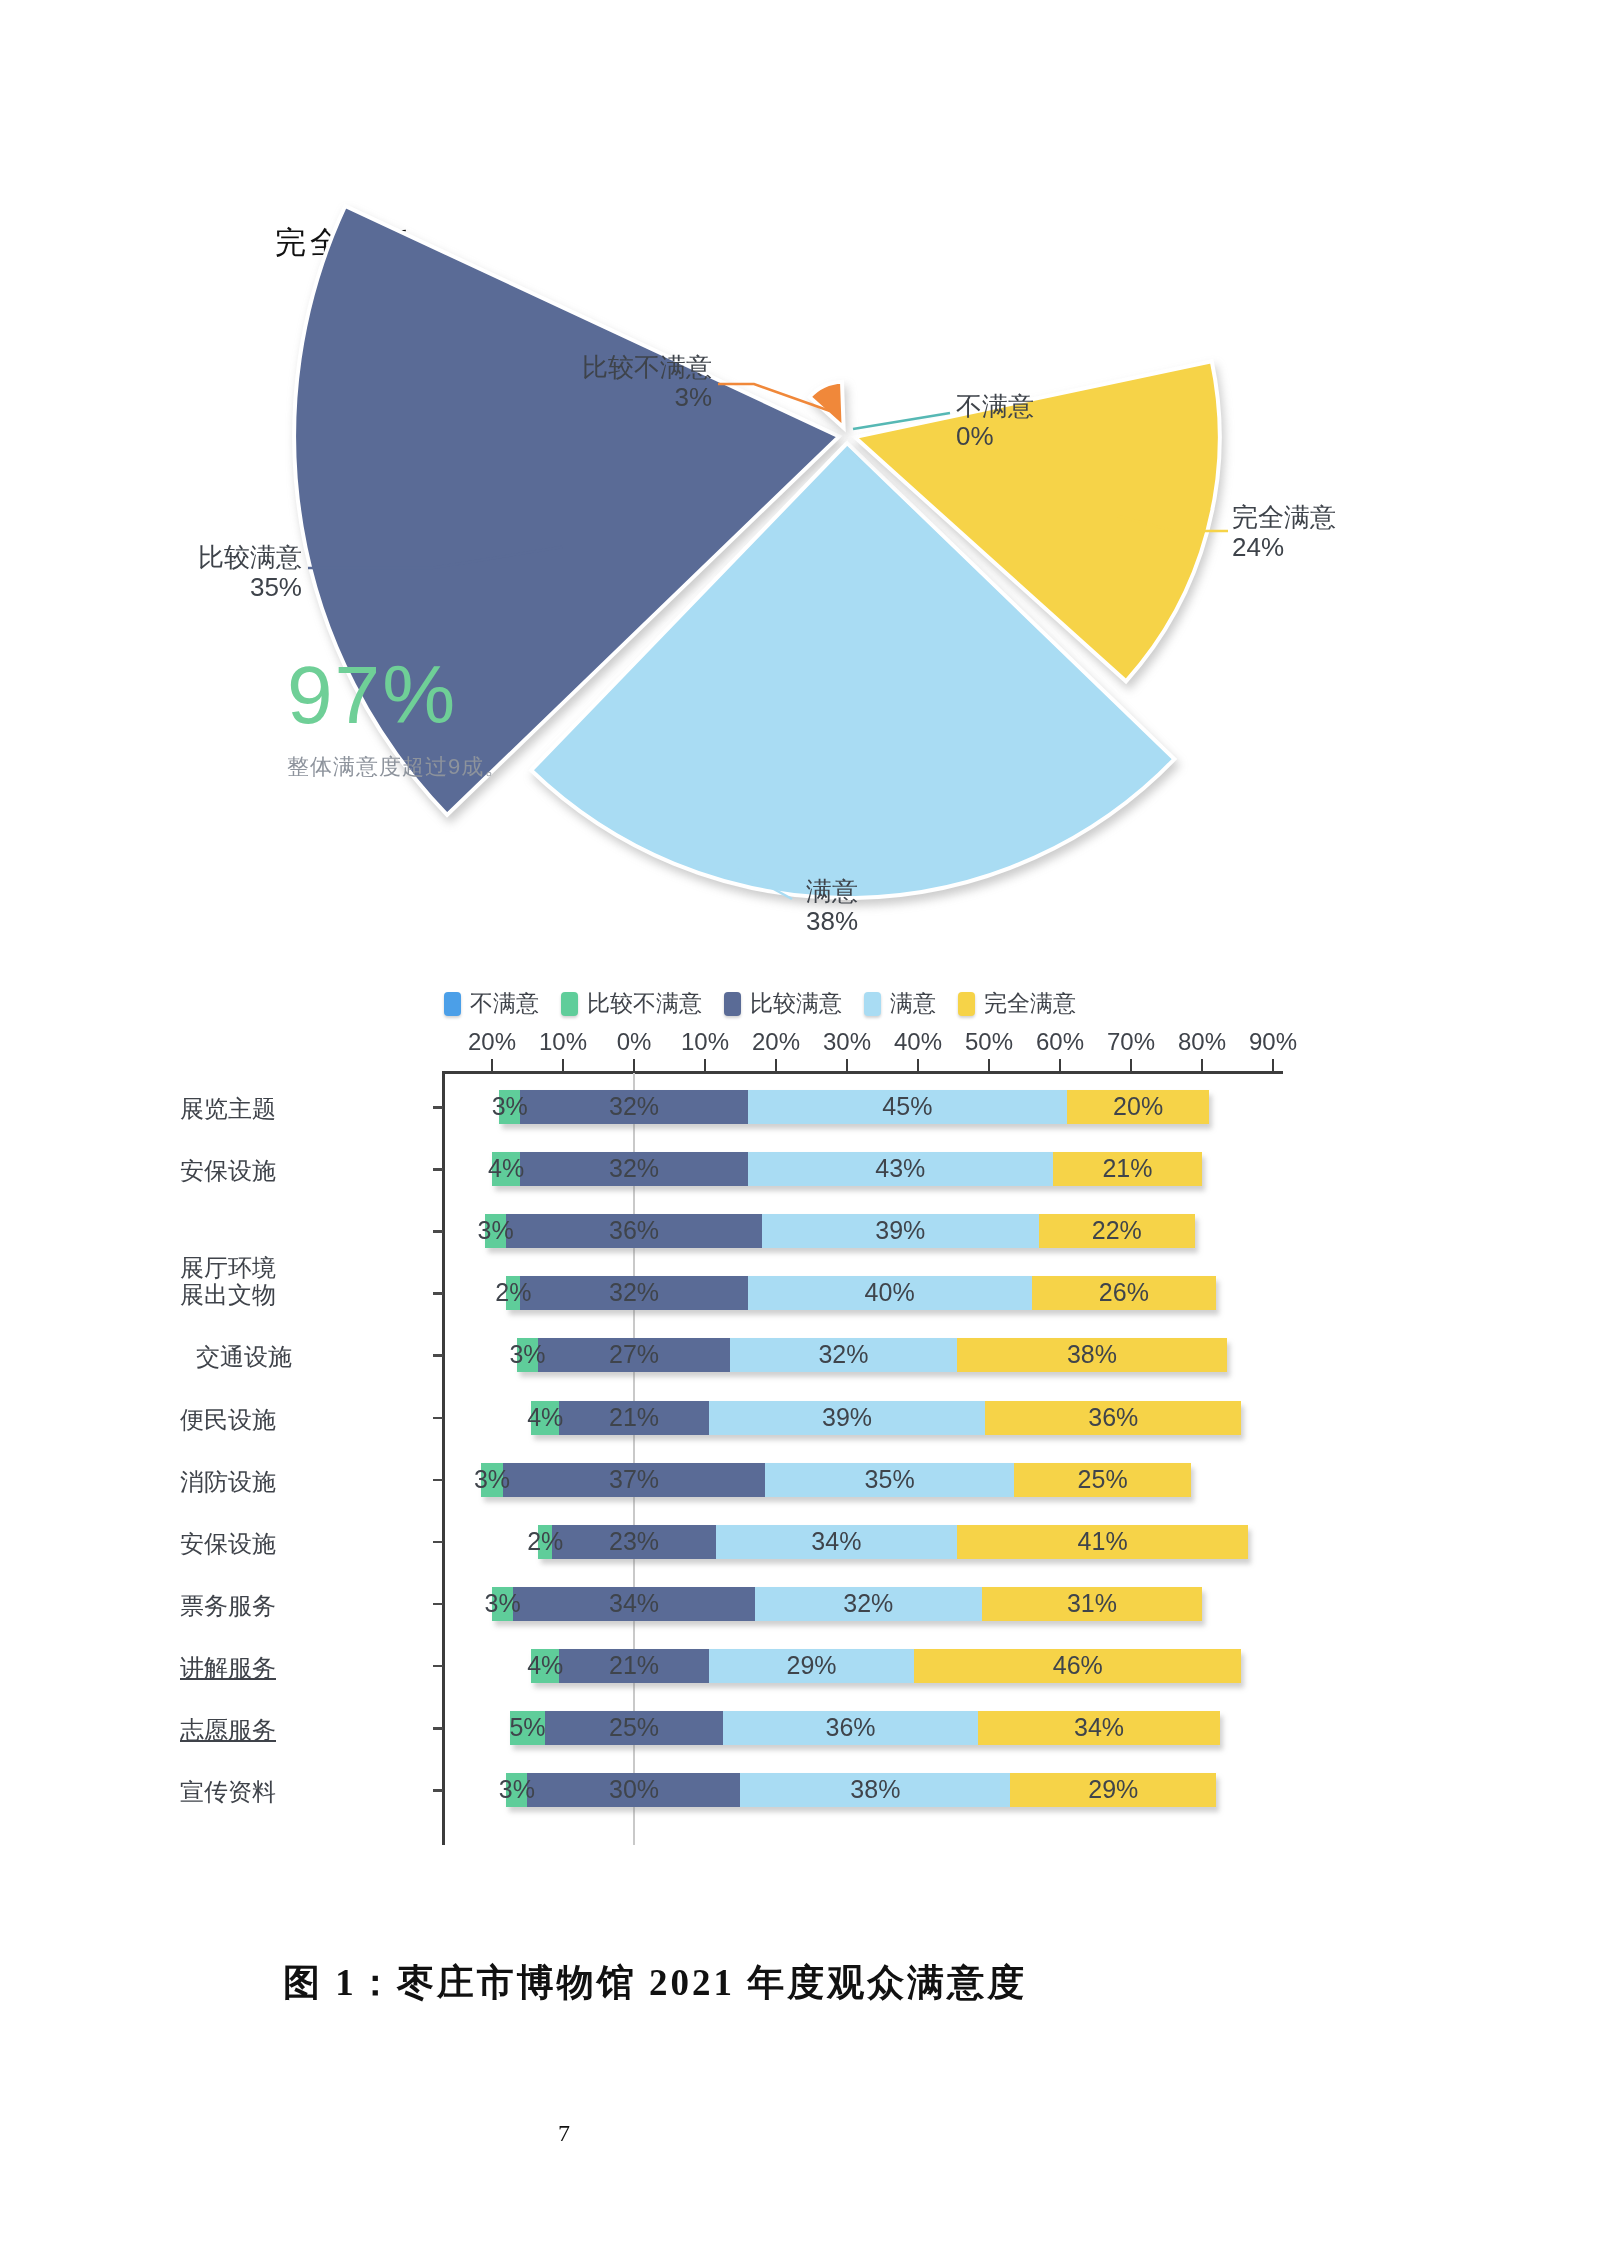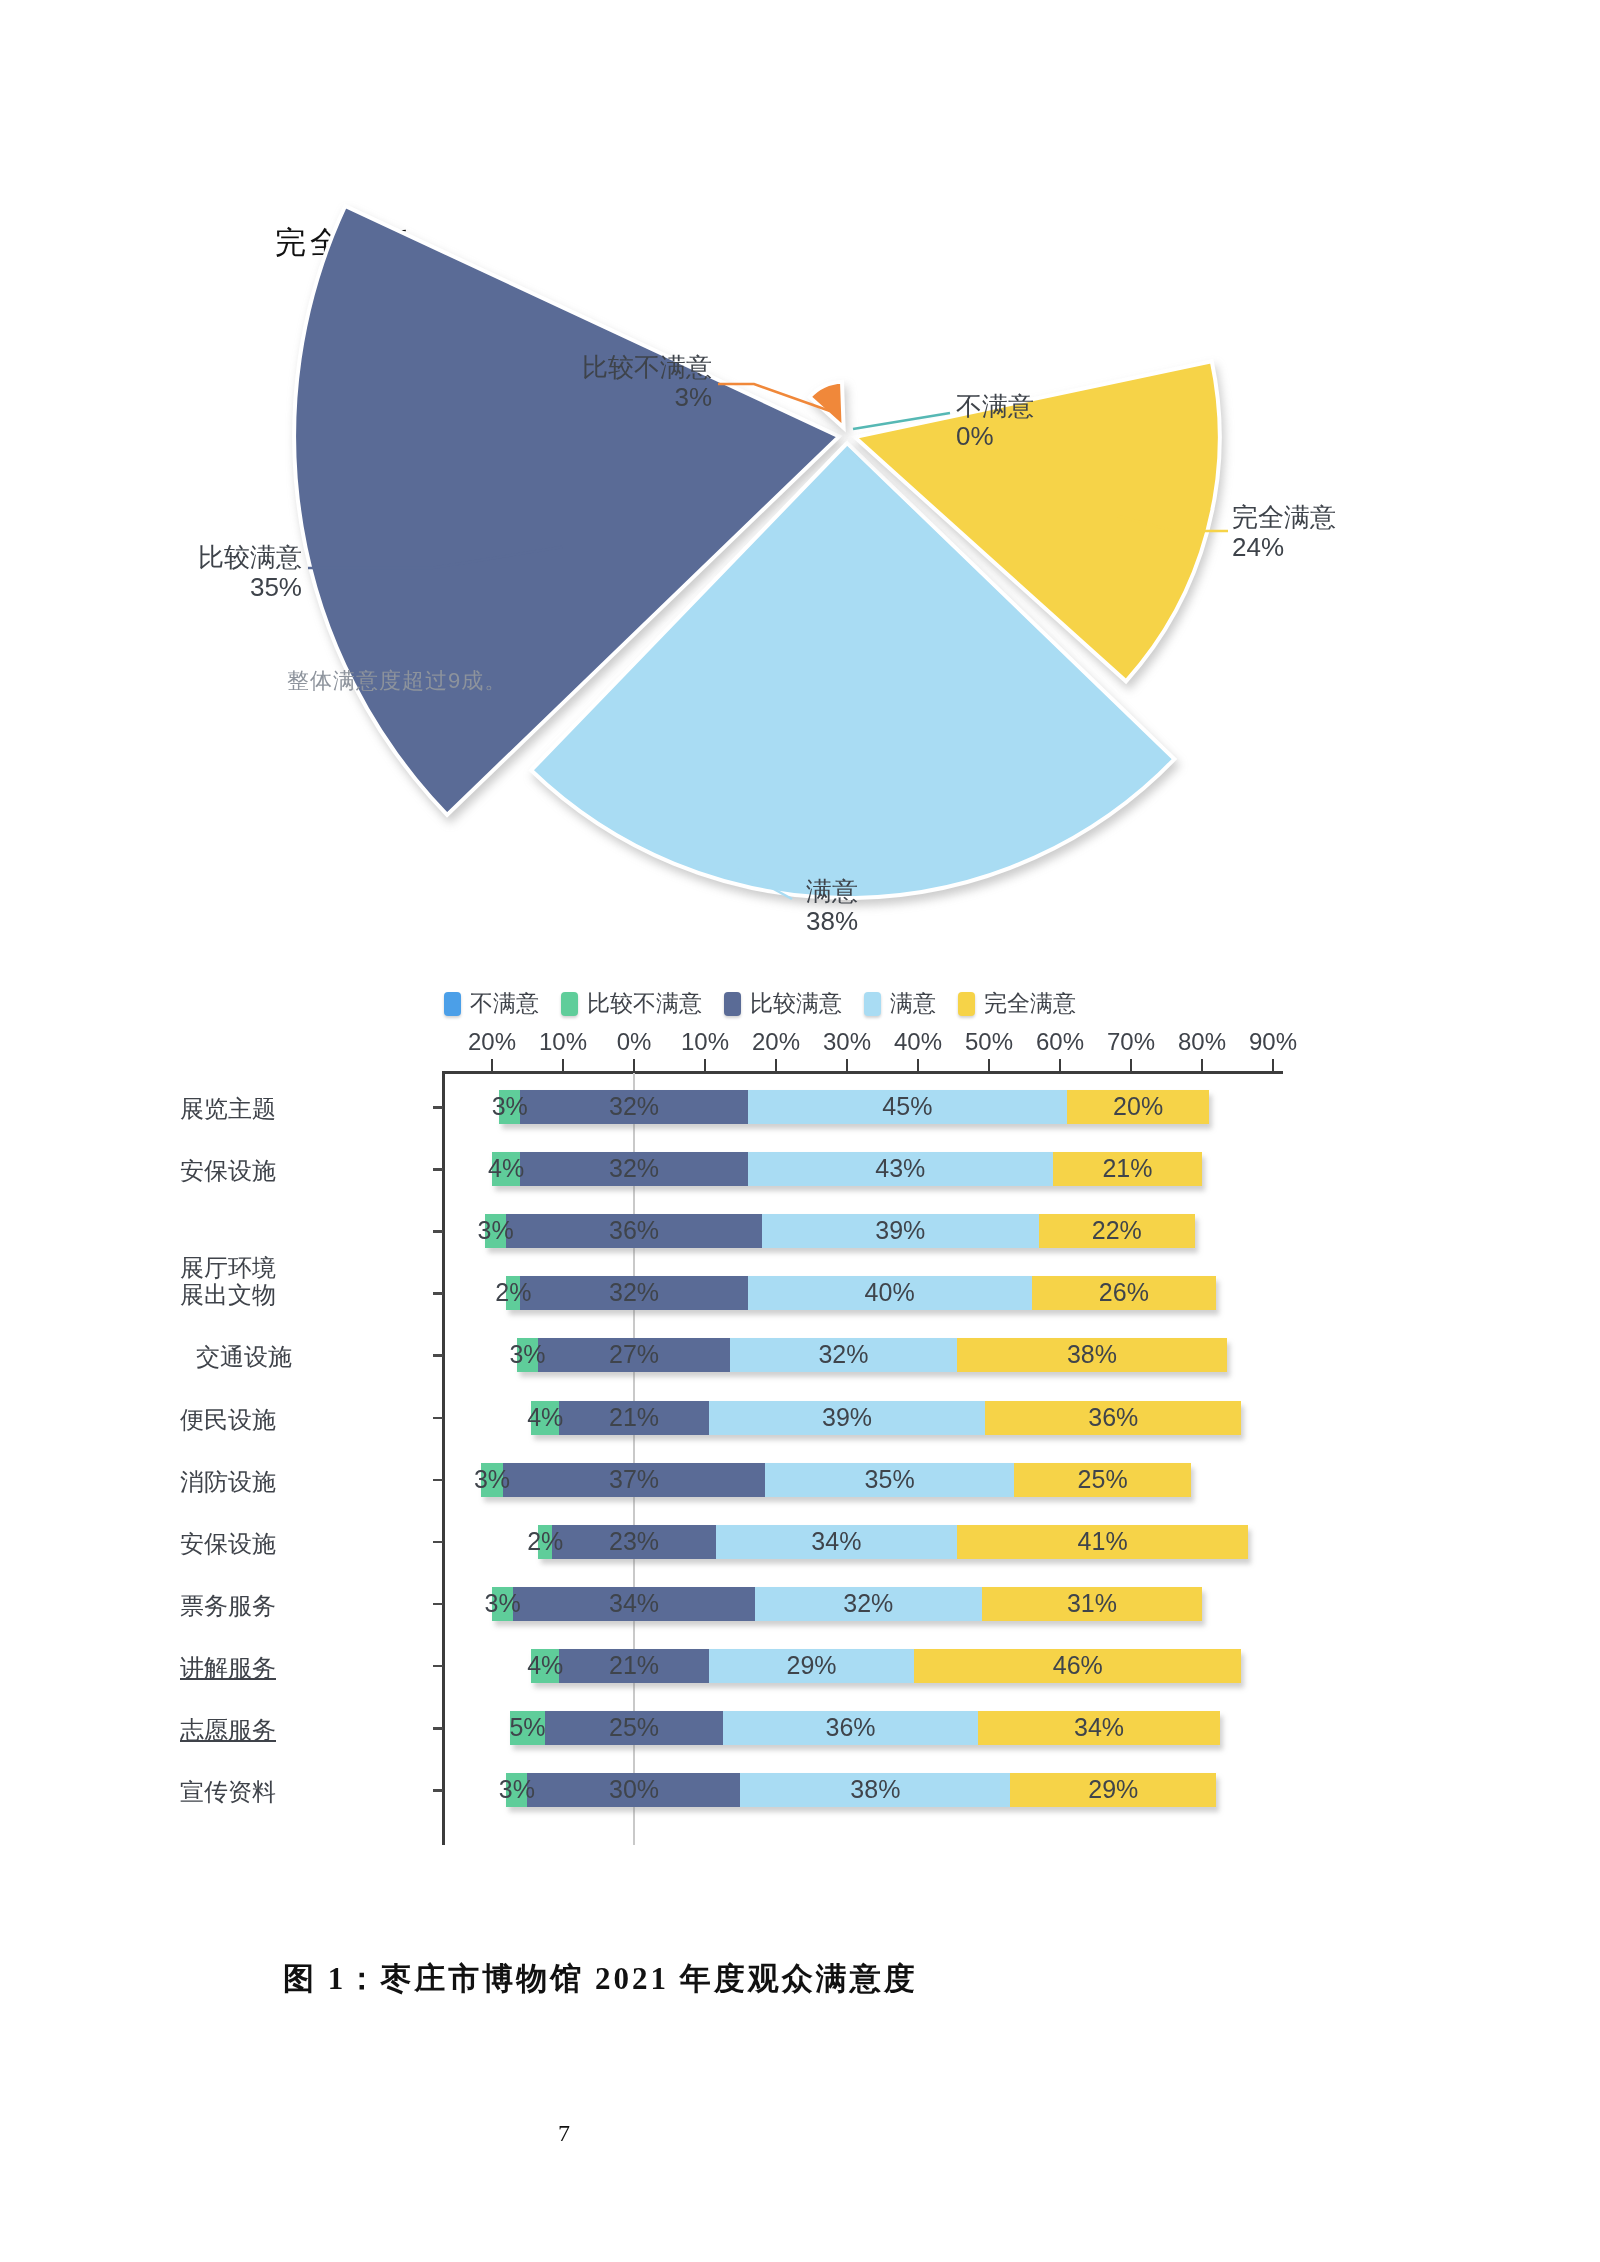--- a/index.html
+++ b/index.html
@@ -29,21 +29,21 @@
   .legend-item{display:flex;align-items:center;gap:9px;}
   .legend-swatch{width:17px;height:24px;border-radius:4px;box-shadow:0 2px 3px rgba(0,0,0,.18);}
   .legend-label{font-size:23px;color:#3F434A;}
   .row-label{position:absolute;text-align:left;font-size:24px;color:#3F434A;white-space:nowrap;}
   .row-dash{position:absolute;background:#4a4a4a;}
   .bar-wrap{position:absolute;box-shadow:3px 5px 5px rgba(120,120,120,.35);}
   .bar-seg{position:absolute;top:0;height:100%;}
   .seg-label{position:absolute;transform:translateX(-50%);font-size:25px;color:#3F444B;white-space:nowrap;}
 
   .caption{position:absolute;left:283px;top:1958px;font-family:"Liberation Serif","DejaVu Serif",serif;
-           font-size:31px;font-weight:bold;color:#111;letter-spacing:3px;}
+           font-size:37px;font-weight:bold;color:#111;letter-spacing:3px;}
   .pageno{position:absolute;left:558px;top:2120px;font-family:"Liberation Serif","DejaVu Serif",serif;
           font-size:24px;color:#111;}
 </style>
 </head>
 <body>
 
 <div class="page">
 
   <div class="heading">完全满意。</div>
 
@@ -75,20 +75,21 @@
         <div>满意</div>
         <div>38%</div>
       </div>
       <div class="pie-label left" style="left: 1232px; top: 502px;">
         <div>完全满意</div>
         <div>24%</div>
       </div>
     </div>
 
   <div class="callout">
+    <div class="callout-value">97%</div>
     <div class="callout-sub">整体满意度超过9成。</div>
   </div>
 
   <div id="bar-chart">
       <div class="legend" style="left: 444px; top: 988px;">
         <div class="legend-item">
           <span class="legend-swatch" style="background: rgb(75, 159, 232);"></span>
           <span class="legend-label">不满意</span>
         </div>
         <div class="legend-item">

